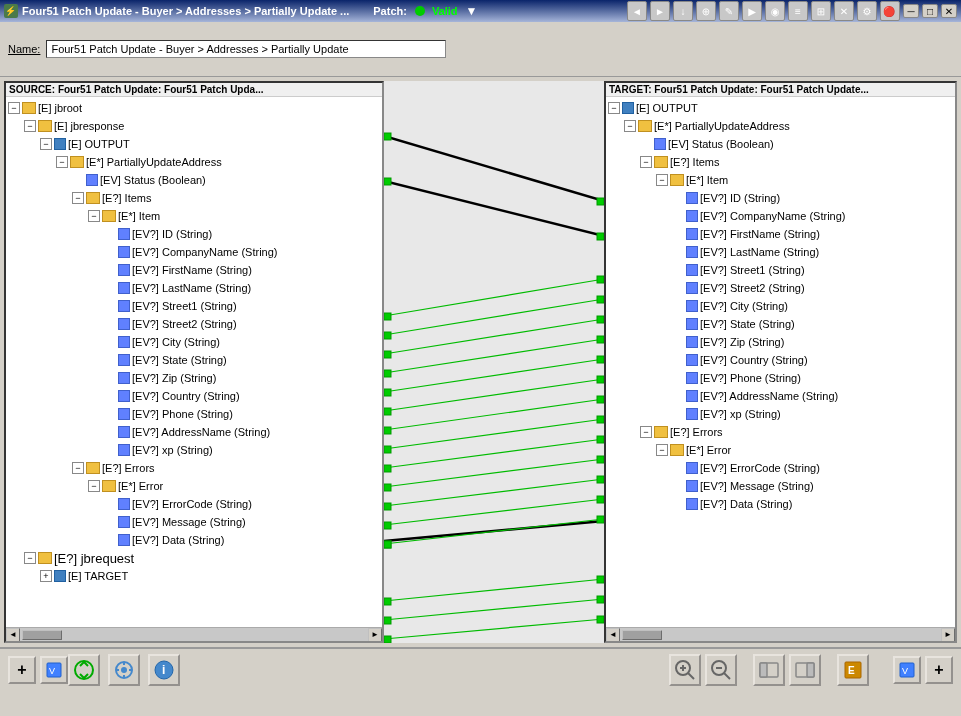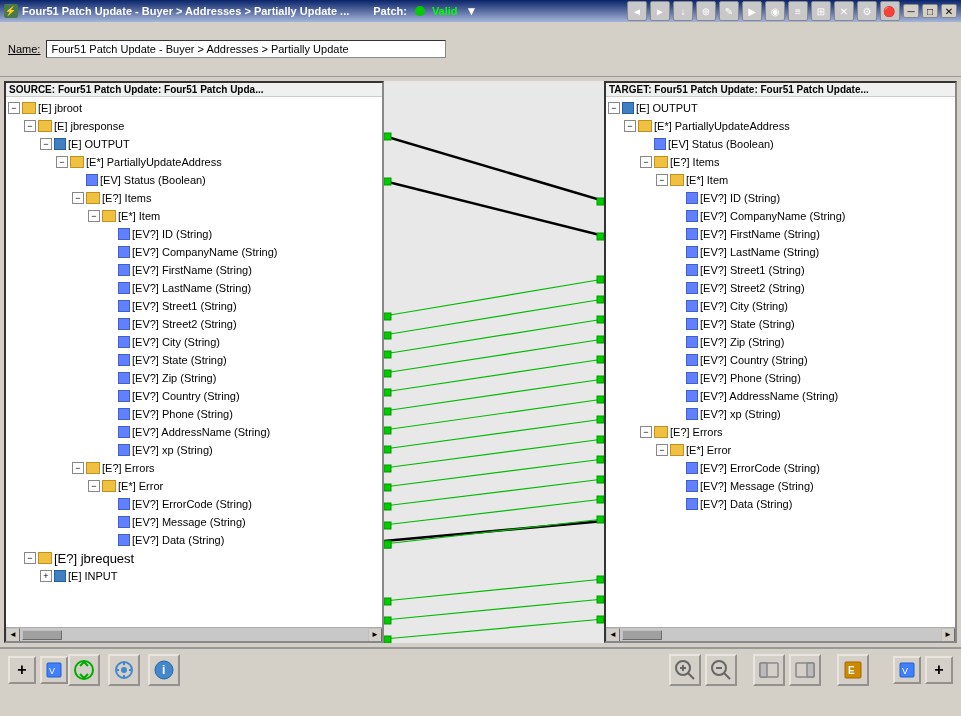--- a/index.html
+++ b/index.html
@@ -292,21 +292,21 @@
             <span class="node-label" style="font-size: 11px;">[EV?] Data (String)</span>
           </div>
           <div class="tree-node" style="padding-left: 16px;">
             <span class="expand-btn" style="width: 12px; height: 12px; border: 1px solid rgb(136, 136, 136); background: white; display: inline-flex; align-items: center; justify-content: center; font-size: 9px; cursor: pointer; flex-shrink: 0; margin-right: 2px;">−</span>
             <span style="width: 14px; height: 12px; background: rgb(240, 192, 64); border: 1px solid rgb(192, 144, 32); display: inline-flex; align-items: center; justify-content: center; font-size: 7px; margin-right: 2px; flex-shrink: 0;"></span>
             <span class="node-label" style="font-size: 13px;">[E?] jbrequest</span>
           </div>
           <div class="tree-node" style="padding-left: 32px;">
             <span class="expand-btn" style="width: 12px; height: 12px; border: 1px solid rgb(136, 136, 136); background: white; display: inline-flex; align-items: center; justify-content: center; font-size: 9px; cursor: pointer; flex-shrink: 0; margin-right: 2px;">+</span>
             <span style="width: 12px; height: 12px; background: rgb(64, 128, 192); border: 1px solid rgb(32, 96, 160); color: white; display: inline-flex; align-items: center; justify-content: center; font-size: 7px; margin-right: 2px; flex-shrink: 0;"></span>
-            <span class="node-label" style="font-size: 11px;">[E] INPUT</span>
+            <span class="node-label" style="font-size: 11px;">[E] TARGET</span>
           </div>
         </div>
     </div>
     <div style="height:14px; background:#d4d0c8; border-top:1px solid #aaa; display:flex; align-items:center;">
       <div class="scrollbar-arrow">◄</div>
       <div class="scrollbar-track">
         <div class="scrollbar-thumb"></div>
       </div>
       <div class="scrollbar-arrow">►</div>
     </div>

